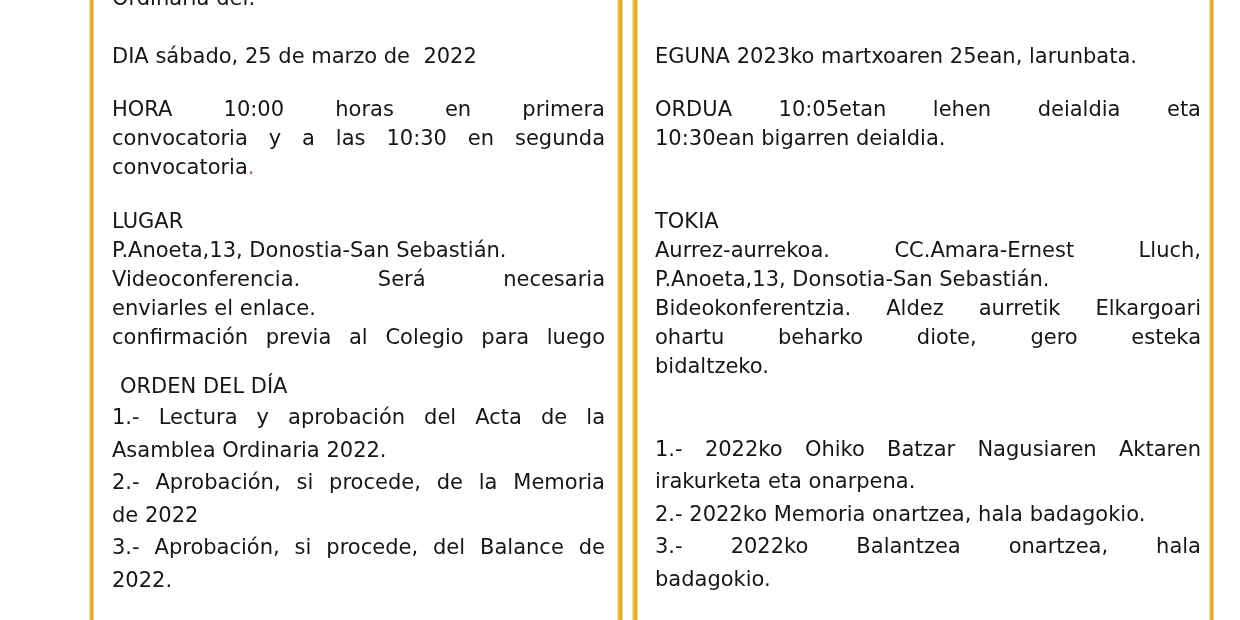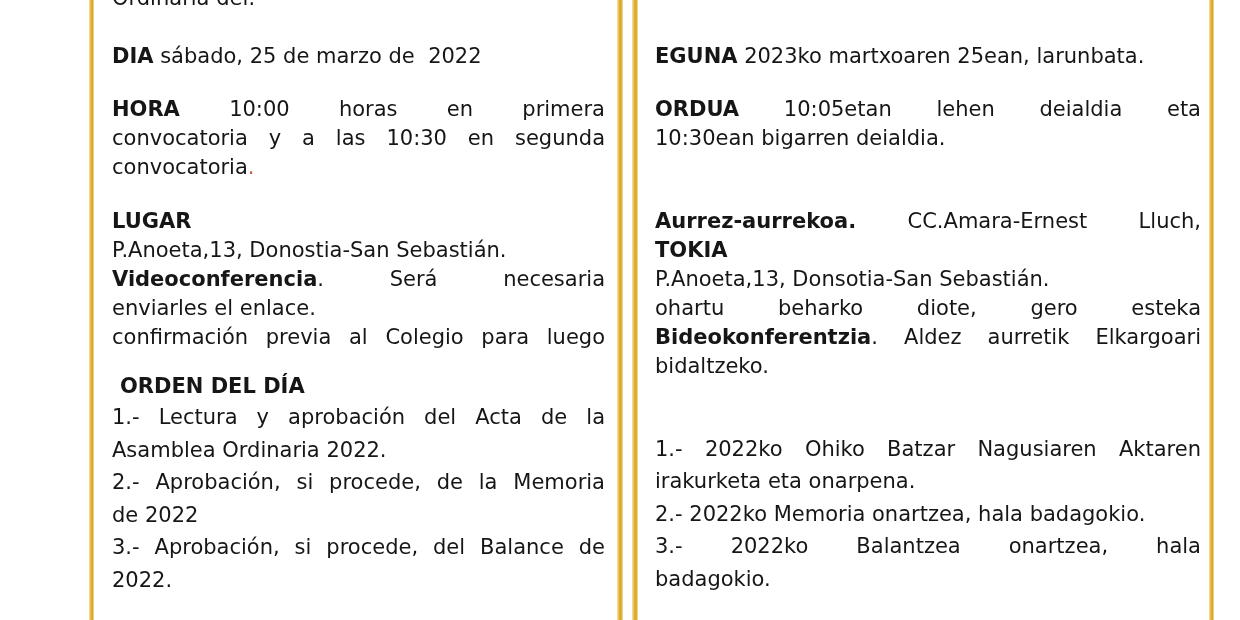--- a/index.html
+++ b/index.html
@@ -24,21 +24,21 @@
   .col{position:absolute;top:0;}
   #col-es{left:112px;width:493px;}
   #col-eu{left:655px;width:546px;}
   .ln{line-height:29px;min-height:29px;}
   .hln{line-height:30px;min-height:30px;}
   .ln2{line-height:32.5px;min-height:32.5px;}
   .j{text-align:justify;text-align-last:justify;}
   .sp{width:100%;}
   .clip{height:13px;overflow:hidden;}
   .clip span{display:block;line-height:29px;margin-top:-16px;}
-  b{font-weight:bold;}
+  b{font-weight:normal;}
   .red{color:var(--red);}
   .indent{padding-left:8px;}
 </style>
 </head>
 <body>
 
 <div style="position:absolute;inset:0;">
 
   <div class="vbar" id="bar-left"></div>
   <div class="vbar" id="bar-mid-1"></div>
@@ -71,25 +71,25 @@
     <div class="ln2">2022.</div>
   </div>
 
   <div class="col" id="col-eu">
     <div class="sp" style="height:42px"></div>
     <div class="ln"><b>EGUNA</b><span> 2023ko martxoaren 25ean, larunbata.</span></div>
     <div class="sp" style="height:24px"></div>
     <div class="ln j"><b>ORDUA</b><span> 10:05etan lehen deialdia eta</span></div>
     <div class="ln">10:30ean bigarren deialdia.</div>
     <div class="sp" style="height:54px"></div>
+    <div class="ln"><b>TOKIA</b></div>
     <div class="ln j"><b>Aurrez-aurrekoa.</b><span> CC.Amara-Ernest Lluch,</span></div>
-    <div class="ln"><b>TOKIA</b></div>
     <div class="ln">P.Anoeta,13, Donsotia-San Sebastián.</div>
+    <div class="ln j"><b>Bideokonferentzia</b><span>. Aldez aurretik Elkargoari</span></div>
     <div class="ln j">ohartu beharko diote, gero esteka</div>
-    <div class="ln j"><b>Bideokonferentzia</b><span>. Aldez aurretik Elkargoari</span></div>
     <div class="ln">bidaltzeko.</div>
     <div class="sp" style="height:19px"></div>
     <div class="sp" style="height:32.5px"></div>
     <div class="ln2 j">1.- 2022ko Ohiko Batzar Nagusiaren Aktaren</div>
     <div class="ln2">irakurketa eta onarpena.</div>
     <div class="ln2">2.- 2022ko Memoria onartzea, hala badagokio.</div>
     <div class="ln2 j">3.- 2022ko Balantzea onartzea, hala</div>
     <div class="ln2">badagokio.</div>
   </div>
 

